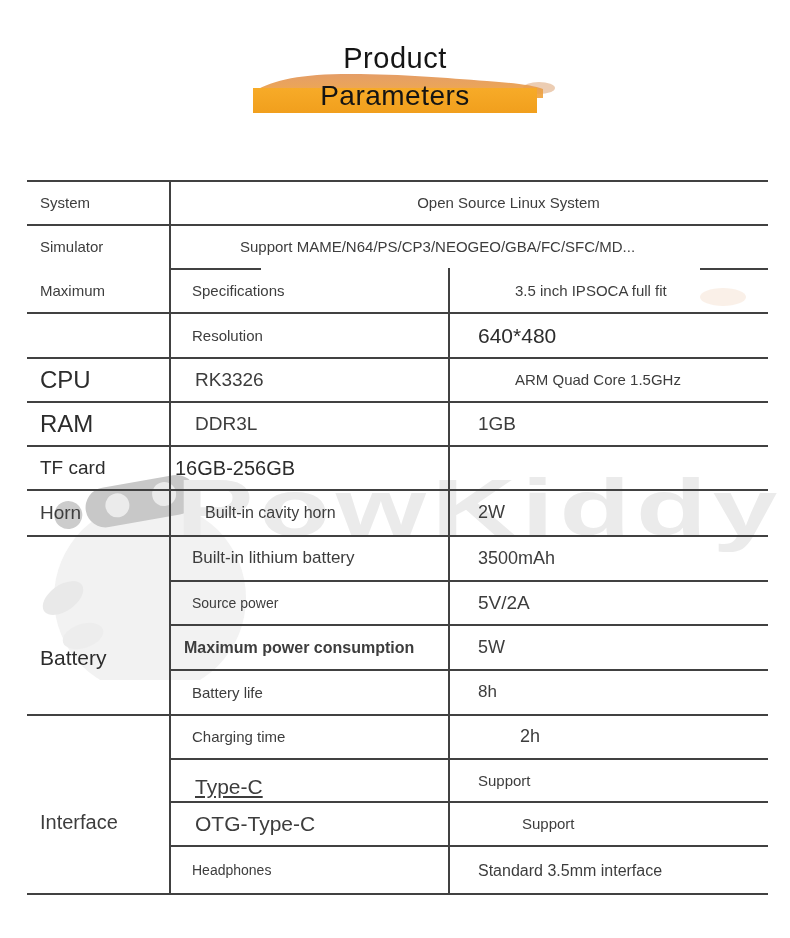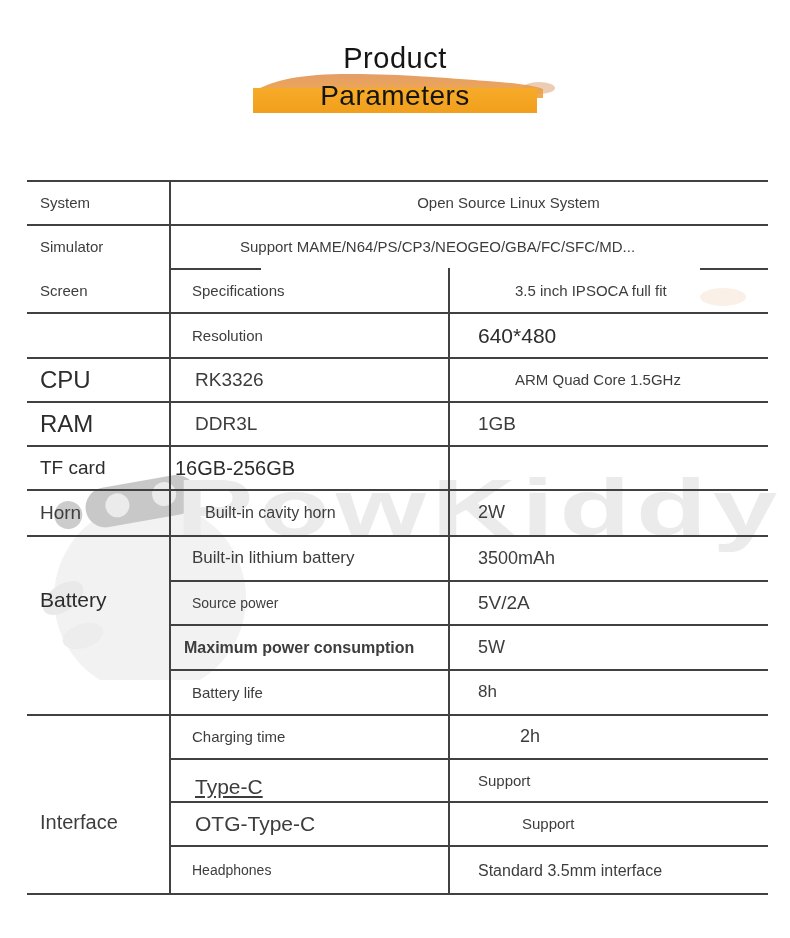--- a/index.html
+++ b/index.html
@@ -102,26 +102,26 @@
   <div class="hline" style="left:169px;top:845px;width:599px;"></div>
 
   <div class="hline" style="left:169px;top:268px;width:92px;"></div>
   <div class="hline" style="left:700px;top:268px;width:68px;"></div>
 
   <div class="vline" style="left:169px;top:180px;height:715px;"></div>
   <div class="vline" style="left:448px;top:268px;height:627px;"></div>
 
   <div class="cell pad1" style="left:27px;top:224px;width:142px;height:45px;font-size:15px;">Simulator</div>
   <div class="cell pad1" style="left:27px;top:181px;width:142px;height:43px;font-size:15px;">System</div>
-  <div class="cell pad1" style="left:27px;top:269px;width:142px;height:44px;font-size:15px;">Screen</div>
+  <div class="cell pad1" style="left:27px;top:269px;width:142px;height:44px;font-size:15px;">Maximum</div>
   <div class="cell pad1 dark" style="left:27px;top:358px;width:142px;height:44px;font-size:24px;">CPU</div>
   <div class="cell pad1 dark" style="left:27px;top:402px;width:142px;height:44px;font-size:24px;">RAM</div>
   <div class="cell pad1 dark" style="left:27px;top:446px;width:142px;height:44px;font-size:19px;">TF card</div>
   <div class="cell pad1" style="left:27px;top:490px;width:142px;height:46px;font-size:19px;">Horn</div>
-  <div class="cell pad1 dark" style="left:27px;top:510px;width:142px;height:179px;font-size:21px;">Battery</div>
+  <div class="cell pad1 dark" style="left:27px;top:568px;width:142px;height:179px;font-size:21px;">Battery</div>
   <div class="cell pad1" style="left:27px;top:732px;width:142px;height:180px;font-size:20px;">Interface</div>
 
   <div class="cell center" style="left:169px;top:181px;width:599px;height:43px;font-size:15px;">Open Source Linux System</div>
   <div class="cell" style="left:200px;top:224px;width:568px;height:45px;font-size:15px;">Support MAME/N64/PS/CP3/NEOGEO/GBA/FC/SFC/MD...</div>
 
   <div class="cell pad2" style="left:169px;top:269px;width:279px;height:44px;font-size:15px;">Specifications</div>
   <div class="cell" style="left:475px;top:269px;width:293px;height:44px;font-size:15px;">3.5 inch IPSOCA full fit</div>
   <div class="cell pad2" style="left:169px;top:313px;width:279px;height:45px;font-size:15px;">Resolution</div>
   <div class="cell pad3 dark" style="left:448px;top:313px;width:320px;height:45px;font-size:21px;">640*480</div>
 

